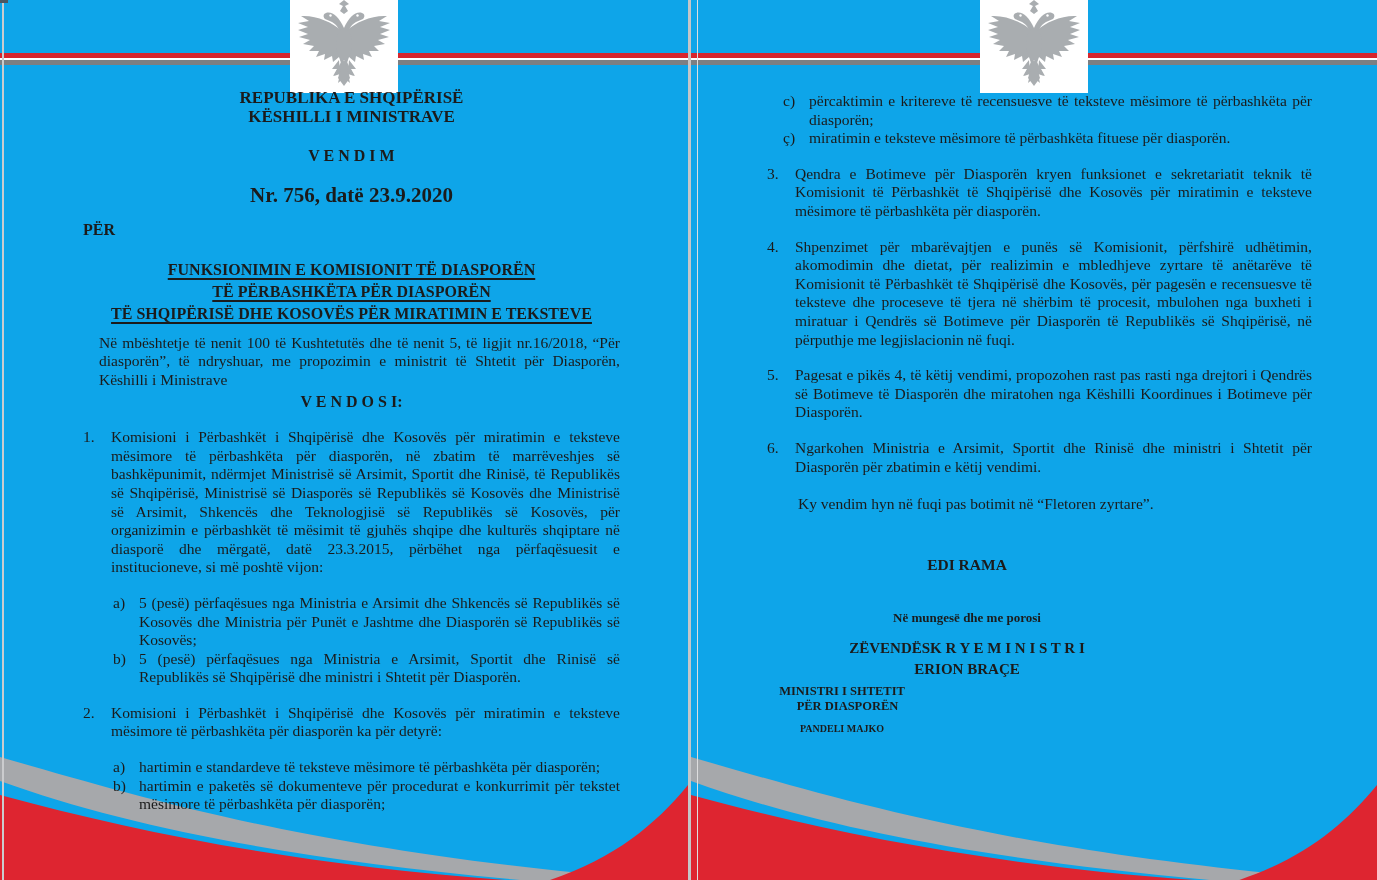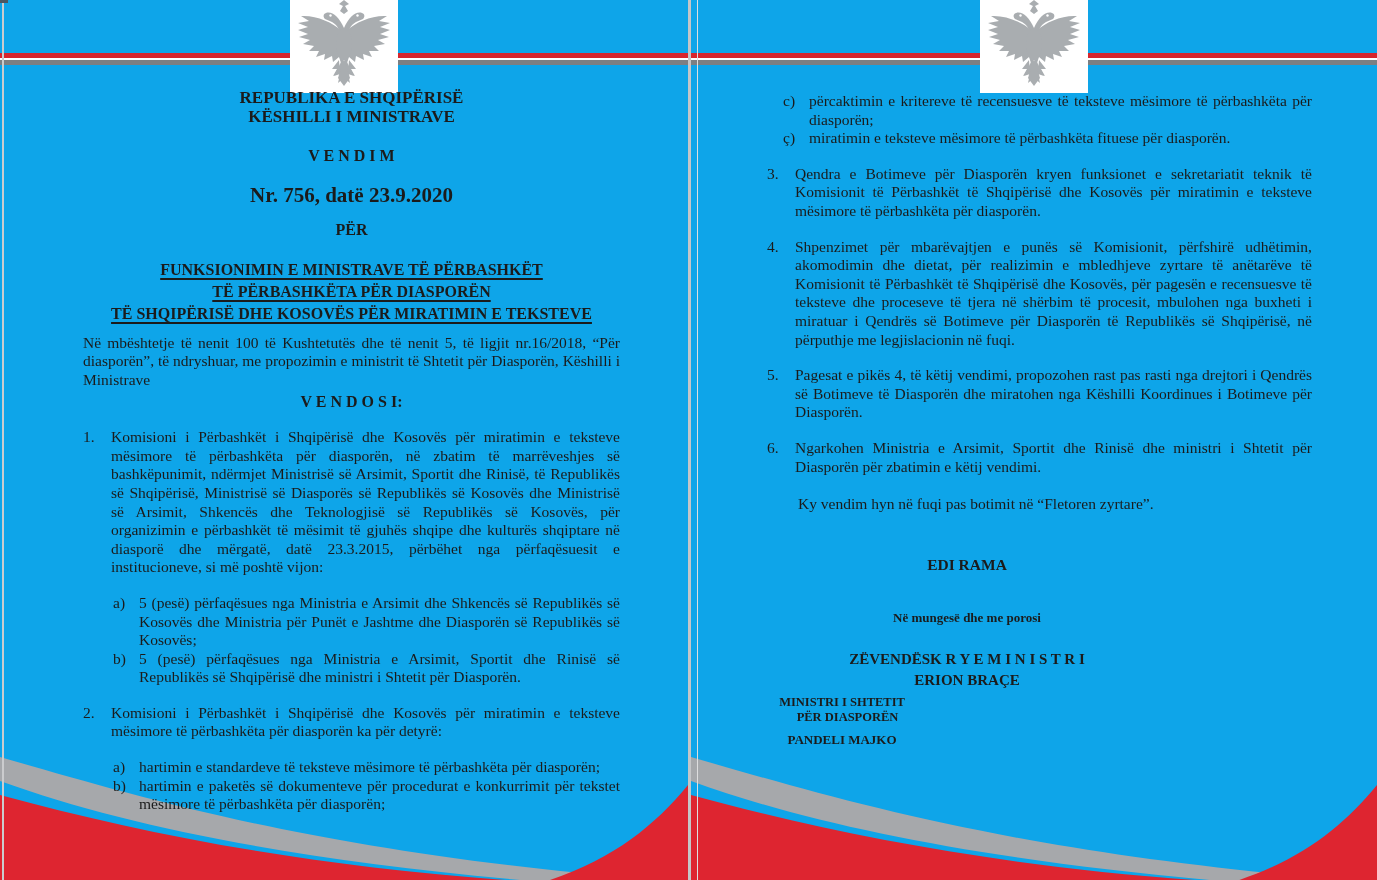--- a/index.html
+++ b/index.html
@@ -30,50 +30,50 @@
 
   
   .content { position:absolute; z-index:3; top:88px;
              font-size:15.5px; line-height:18.6px; }
   .page--first  .content { left:83px; width:537px; }
   .page--second .content { left:76px; width:545px; }
 
   .org     { text-align:center; font-weight:bold; font-size:17px; line-height:19px; }
   .doctype { margin-top:21px; text-align:center; font-weight:bold; font-size:16px; }
   .docnum  { margin-top:20px; text-align:center; font-weight:bold; font-size:21px; }
-  .per     { margin-top:17px; text-align:center; font-weight:bold; font-size:16px; }
+  .per     { margin-top:17px; font-weight:bold; font-size:16px; }
 
   .title { margin-top:19px; text-align:center; font-weight:bold;
            font-size:16px; line-height:22px; }
   .title-line span { text-decoration:underline; text-decoration-thickness:1.5px; text-underline-offset:3px; }
 
-  .preamble { margin:9px 0 0 0; text-align:justify; }
+  .preamble { margin:9px 0 0 16px; text-align:justify; }
   .vendosi  { margin-top:3px; text-align:center; font-weight:bold; font-size:16px; }
 
   .li { display:flex; }
   .li-gap { margin-top:17px; }
   .li > .m { flex:0 0 28px; }
   .li > .t { flex:1; text-align:justify; }
 
   .sub { margin-left:30px; }
   .sub .li > .m { flex:0 0 26px; }
   .page--second .sub-cont { margin-left:16px; margin-top:4px; }
 
   .closing { margin-top:19px; padding-left:31px; }
 
   .sig { margin-top:42px; width:400px; text-align:center; font-weight:bold; }
   .sig-pm-title  { font-size:15px; }
   .sig-pm-name   { margin-top:25px; font-size:15.5px; }
   .sig-note      { margin-top:35px; font-size:13px; }
-  .sig-dep-title { margin-top:22px; font-size:15px; }
+  .sig-dep-title { margin-top:11px; font-size:15px; }
   .sig-dep-name  { margin-top:3px;  font-size:15px; }
 
   .minister { margin-top:5px; font-weight:bold; font-size:12.5px; line-height:14.5px; width:150px;text-align:center; }
   .minister .l2   { padding-left:11px; }
-  .minister .name { margin-top:9px; font-size:13px; }
+  .minister .name { margin-top:9px; font-size:10px; }
 
   .swoosh { position:absolute; left:0; bottom:0; width:100%; height:125px; z-index:0; }
 </style>
 </head>
 <body>
 
 <svg width="0" height="0" style="position:absolute">
   <defs>
     <g id="eagle-half" fill="#a9adb0">
       <path d="M48 28 C43 17 36 11 30 13 c-3 1 -3 4 -1 6 l7 3 c5 3 8 8 9 13 z"></path>
@@ -117,21 +117,21 @@
 
     <div class="content">
       <div class="org">REPUBLIKA E SHQIPËRISË</div>
       <div class="org">KËSHILLI I MINISTRAVE</div>
 
       <div class="doctype">V E N D I M</div>
       <div class="docnum">Nr. 756, datë 23.9.2020</div>
       <div class="per">PËR</div>
 
       <div class="title">
-        <div class="title-line"><span>FUNKSIONIMIN E MINISTRAVE TË PËRBASHKËT</span></div>
+        <div class="title-line"><span>FUNKSIONIMIN E KOMISIONIT TË DIASPORËN</span></div>
         <div class="title-line"><span>TË PËRBASHKËTA PËR DIASPORËN</span></div>
         <div class="title-line"><span>TË SHQIPËRISË DHE KOSOVËS PËR MIRATIMIN E TEKSTEVE</span></div>
       </div>
 
       <p class="preamble">Në mbështetje të nenit 100 të Kushtetutës dhe të nenit 5, të ligjit nr.16/2018, “Për diasporën”, të ndryshuar, me propozimin e ministrit të Shtetit për Diasporën, Këshilli i Ministrave</p>
 
       <div class="vendosi">V E N D O S I:</div>
 
       <div class="li li-gap">
         <span class="m">1.</span>

